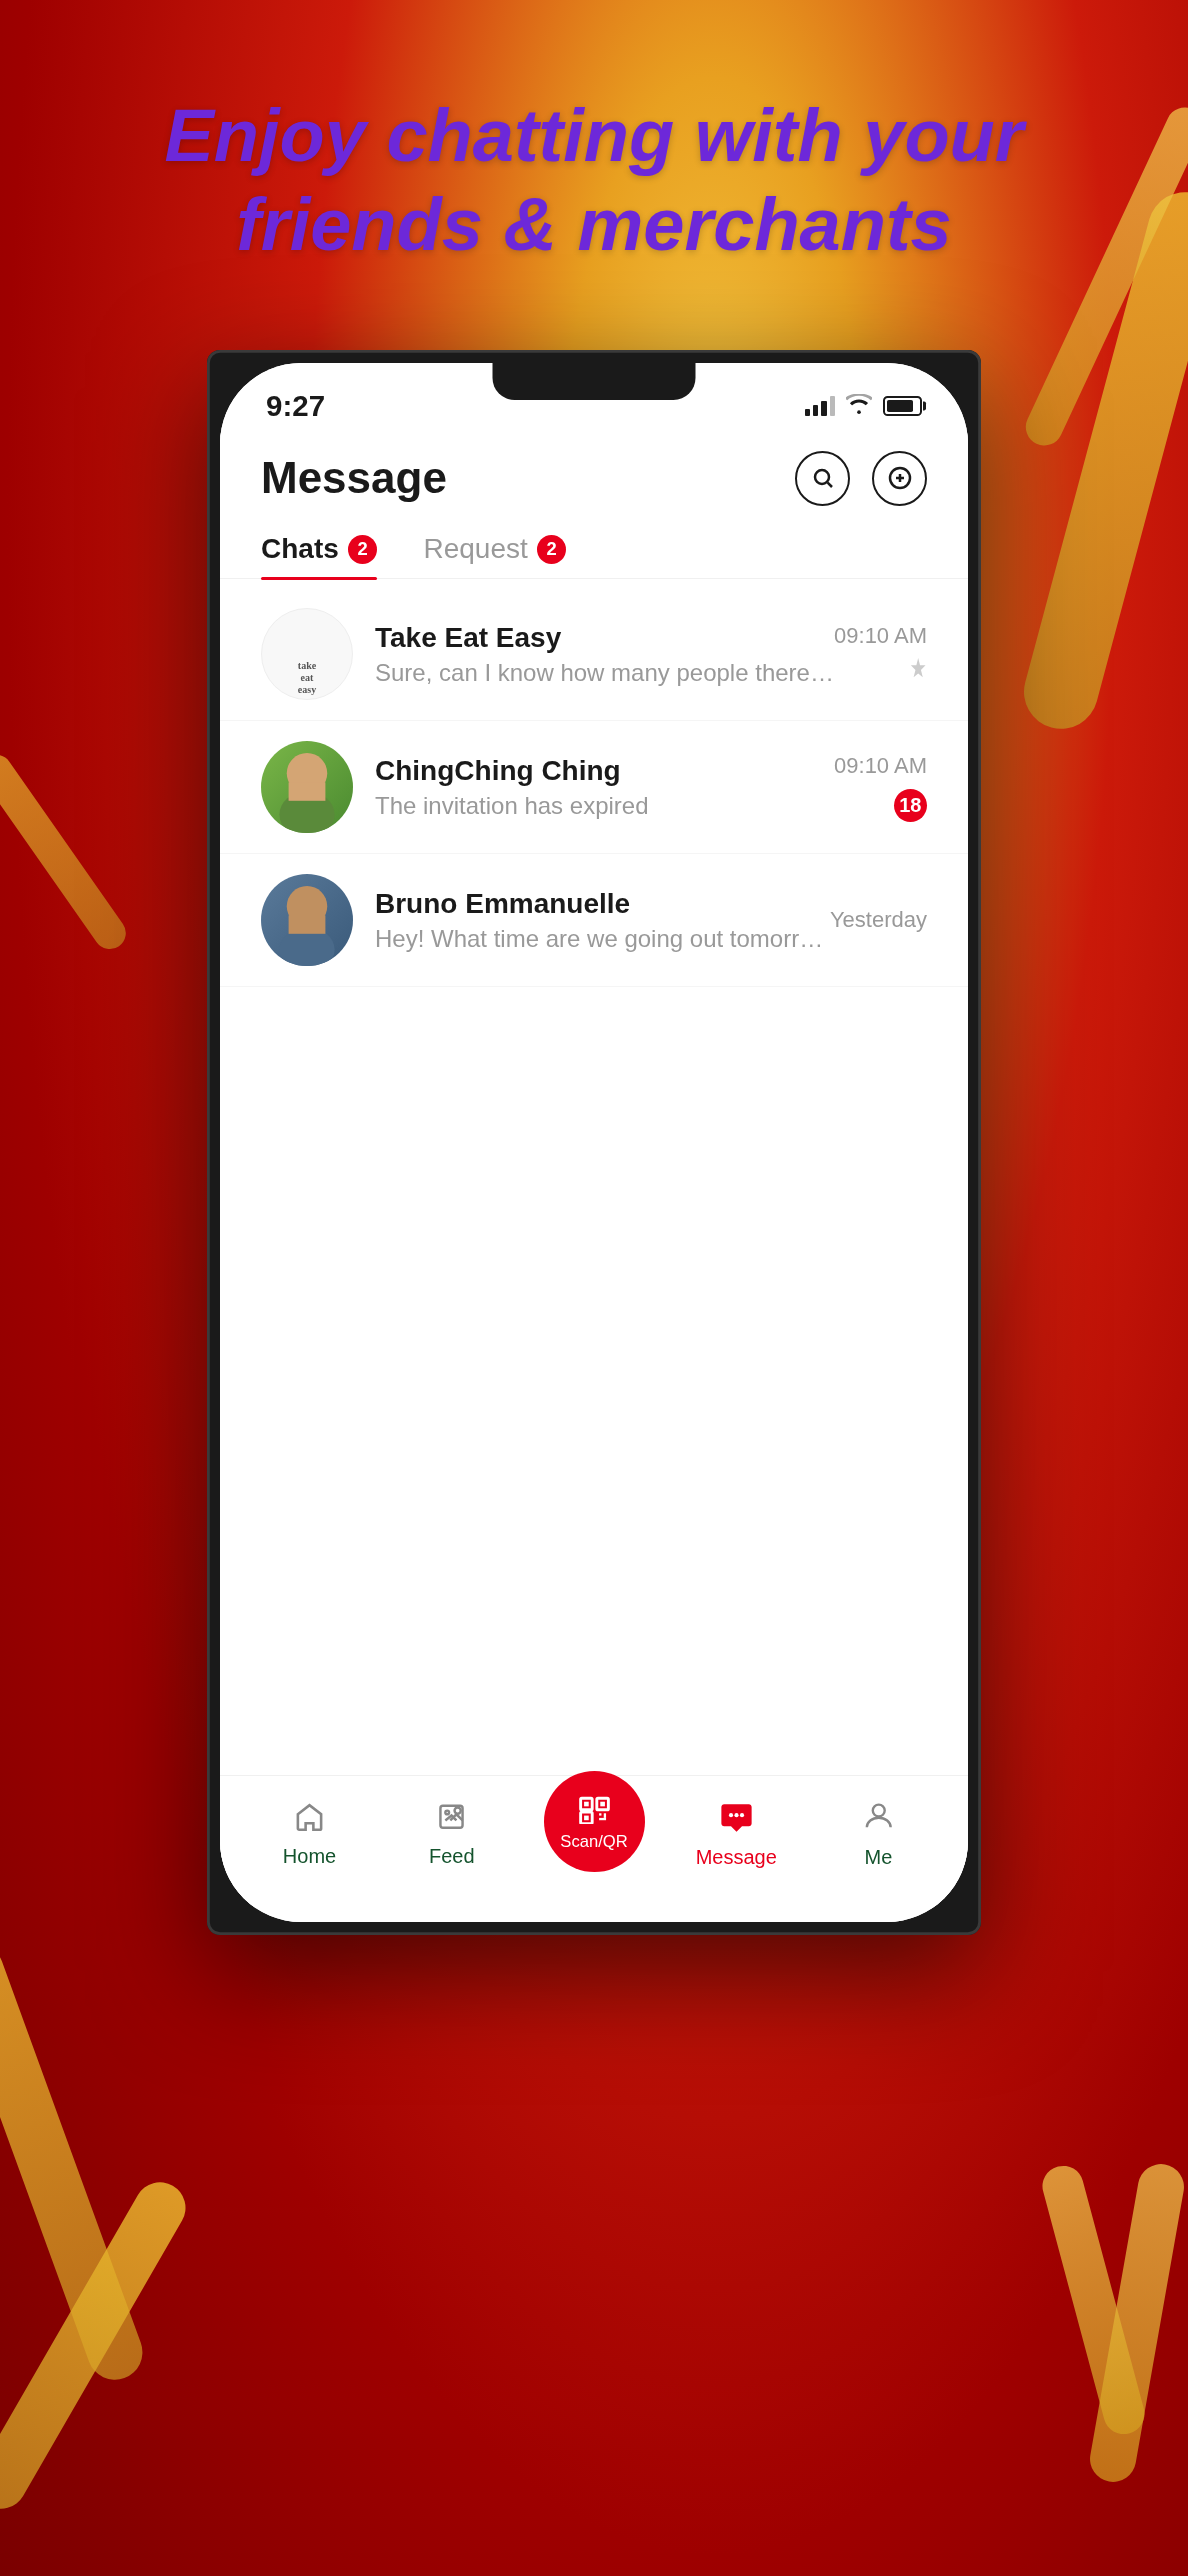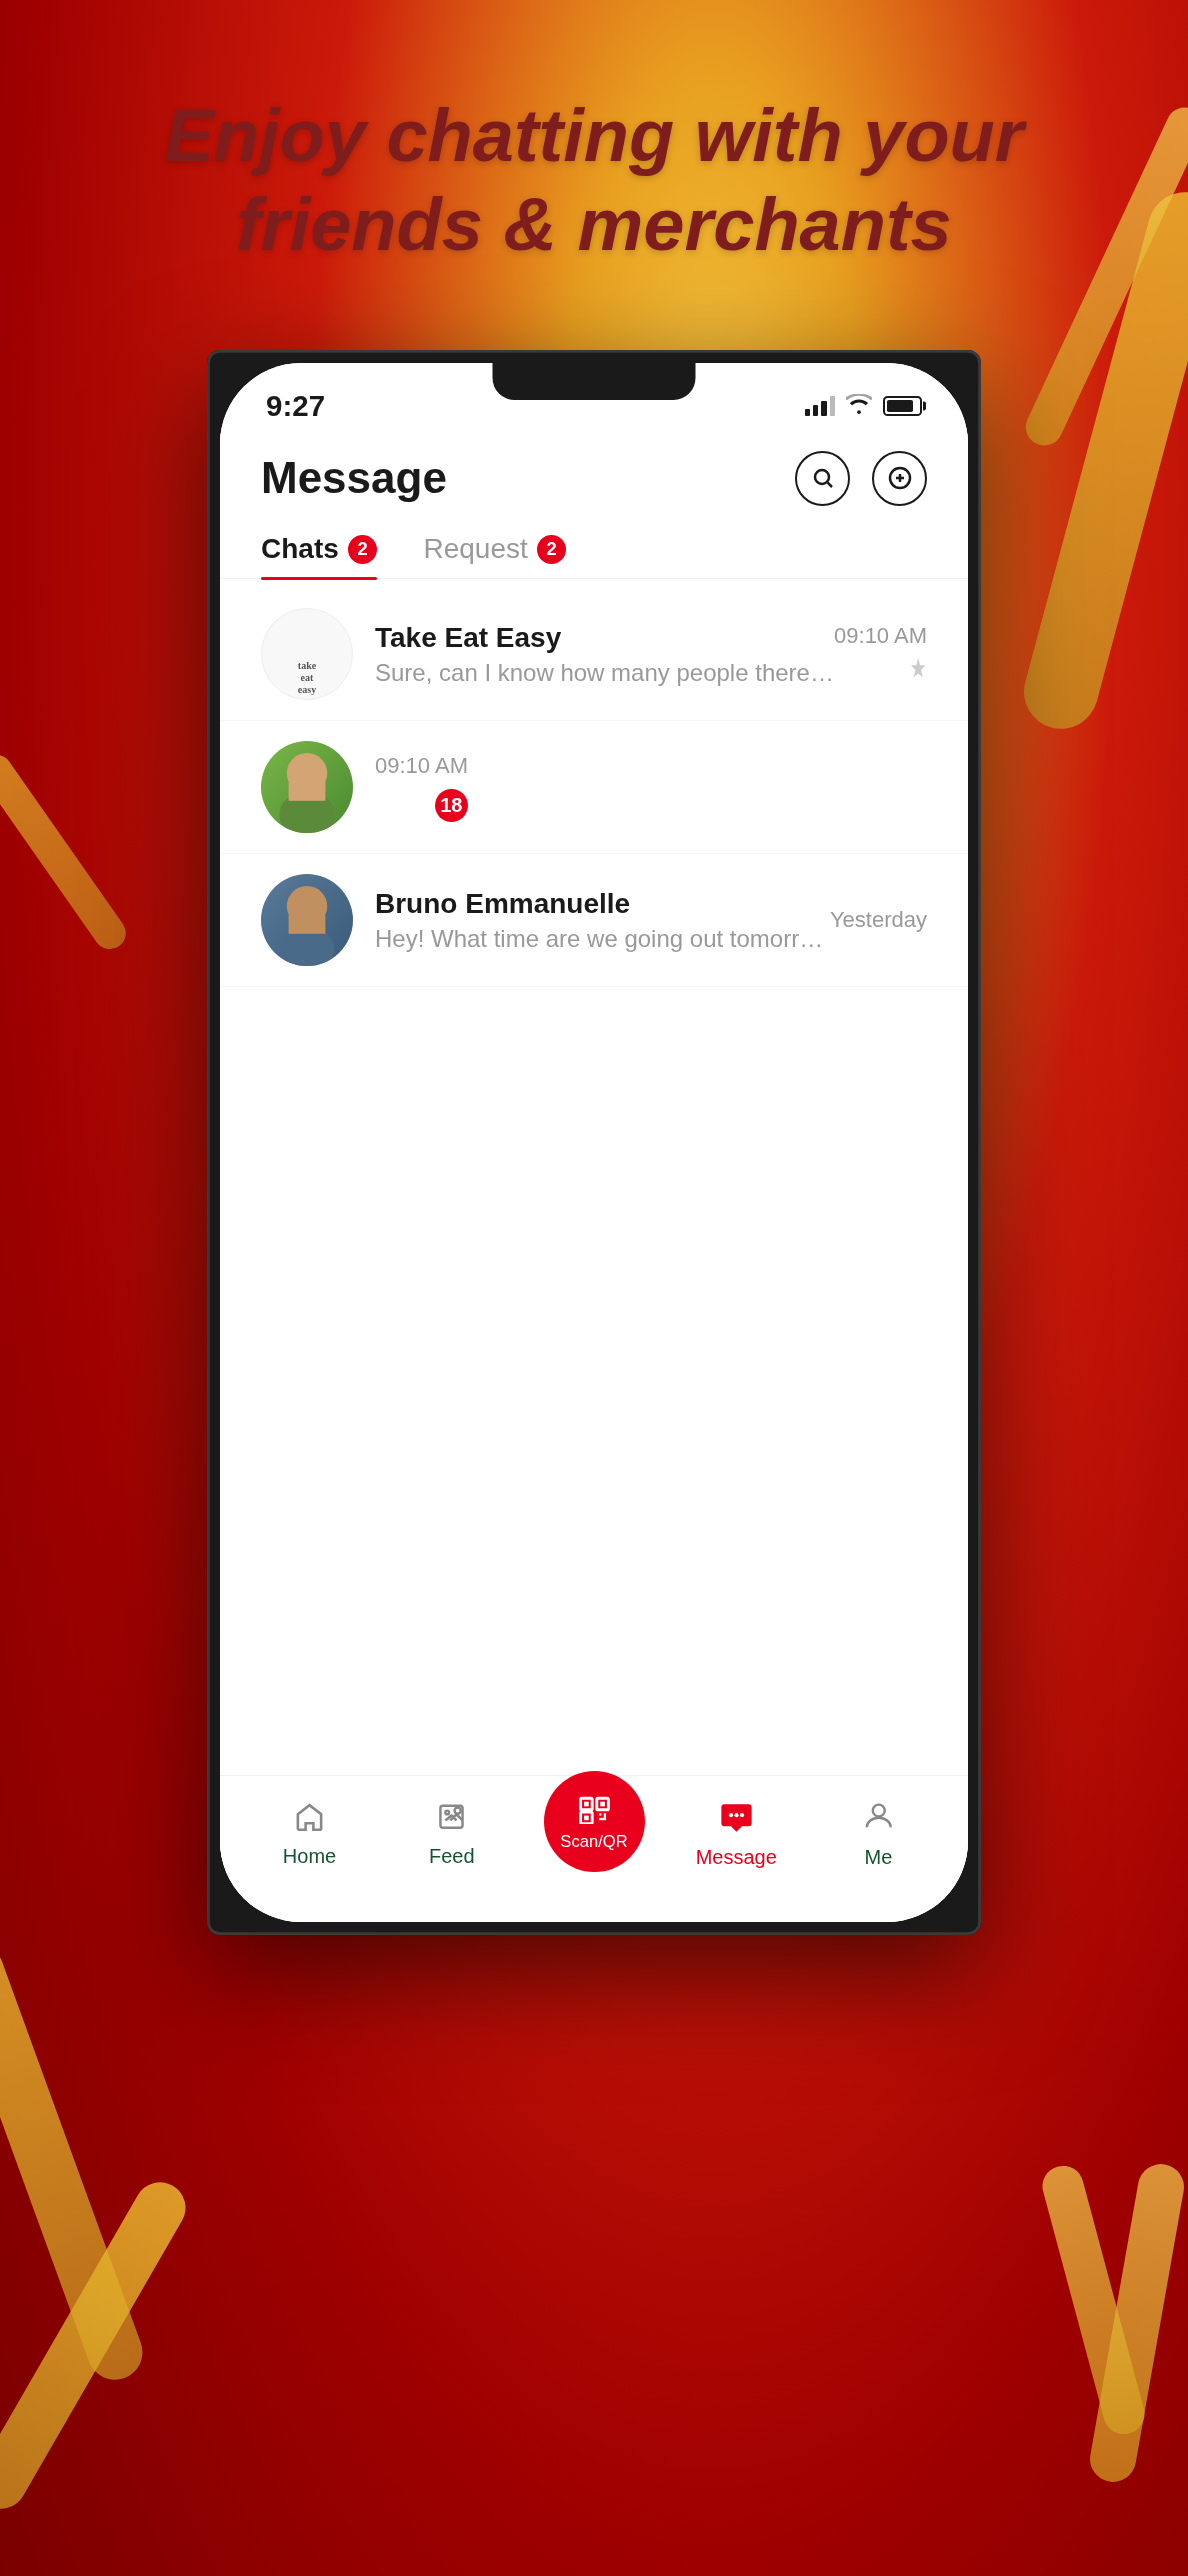--- a/index.html
+++ b/index.html
@@ -17,21 +17,21 @@
       inset: 0;
       background: radial-gradient(ellipse at 60% 20%, #f5c842 0%, #e8a020 15%, #cc1a0a 40%, #9e0000 70%, #7a0000 100%);
     }
 
     
     .hero-text {
       position: absolute;
       top: 92px;
       left: 0; right: 0;
       text-align: center;
-      color: #7f1d1d;
+      color: #6d28d9;
       font-size: 74px;
       font-style: italic;
       font-weight: 600;
       line-height: 1.2;
       padding: 0 100px;
       text-shadow: 0 1.8px 7.4px rgba(0,0,0,0.2);
       z-index: 2;
     }
 
     
@@ -604,20 +604,24 @@
           </div>
 
           <div class="chat-item">
             <div class="avatar avatar-cc">
 
               <svg width="92" height="92" viewBox="0 0 100 100">
                 <circle cx="50" cy="35" r="22" fill="#d4a574"></circle>
                 <ellipse cx="50" cy="80" rx="30" ry="25" fill="#5a8a3a"></ellipse>
                 <rect x="30" y="45" width="40" height="20" fill="#d4a574"></rect>
               </svg>
+            </div>
+            <div class="chat-info">
+              <div class="chat-name">ChingChing Ching</div>
+              <div class="chat-preview">The invitation has expired</div>
             </div>
             <div class="chat-meta">
               <span class="chat-time">09:10 AM</span>
               <span class="unread-badge">18</span>
             </div>
           </div>
 
           <div class="chat-item">
             <div class="avatar avatar-bruno-img">
               <svg width="92" height="92" viewBox="0 0 100 100">

